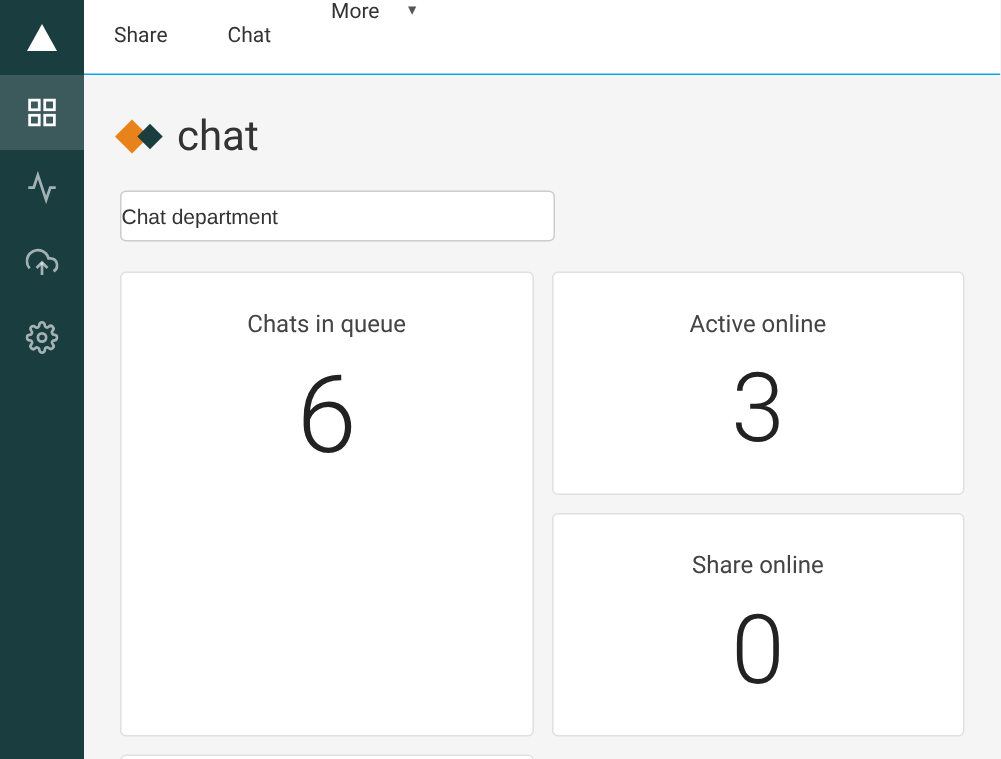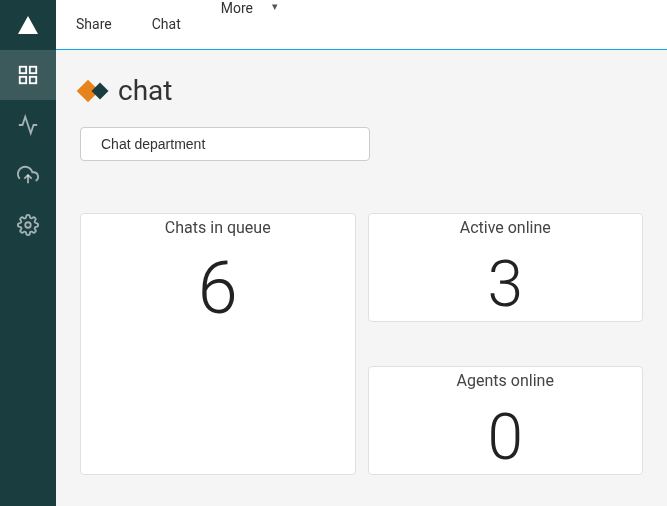--- a/index.html
+++ b/index.html
@@ -124,45 +124,44 @@
       font-size: 28px;
       font-weight: 400;
       color: #333;
       margin-left: 4px;
     }
 
     
     .filter-input {
       border: 1px solid #ccc;
       border-radius: 4px;
-      padding: 8px 20px;
+      padding: 8px 0;
       font-size: 14px;
       color: #333;
       background: white;
       width: 290px;
       margin-bottom: 20px;
       outline: none;
     }
 
     
     .cards-grid {
       display: grid;
       grid-template-columns: 1fr 1fr;
       gap: 12px;
     }
 
     .card {
       background: white;
       border-radius: 4px;
       border: 1px solid #e0e0e0;
-      padding: 4px;
+      padding: 24px;
       display: flex;
       flex-direction: column;
       align-items: center;
-      margin-top: 32px;
     }
 
     .card-large {
       grid-row: span 2;
     }
 
     .card-title {
       font-size: 16px;
       color: #444;
       text-align: center;
@@ -247,21 +246,21 @@
         <div class="card-title">Chats in queue</div>
         <div class="card-value">6</div>
       </div>
 
       <div class="card">
         <div class="card-title">Active online</div>
         <div class="card-value card-value-small">3</div>
       </div>
 
       <div class="card">
-        <div class="card-title">Agents online</div>
+        <div class="card-title">Share online</div>
         <div class="card-value card-value-small">0</div>
       </div>
 
       <div class="card" style="grid-column: 1;">
 
         <div class="card-value card-value-small"></div>
       </div>
 
     </div>
   </div>

